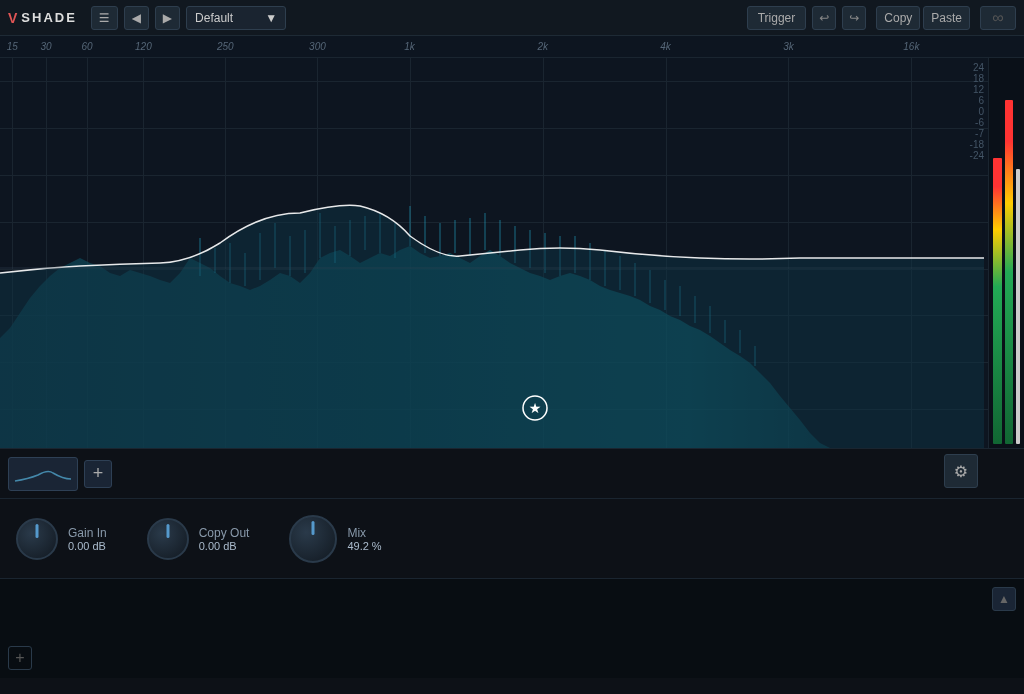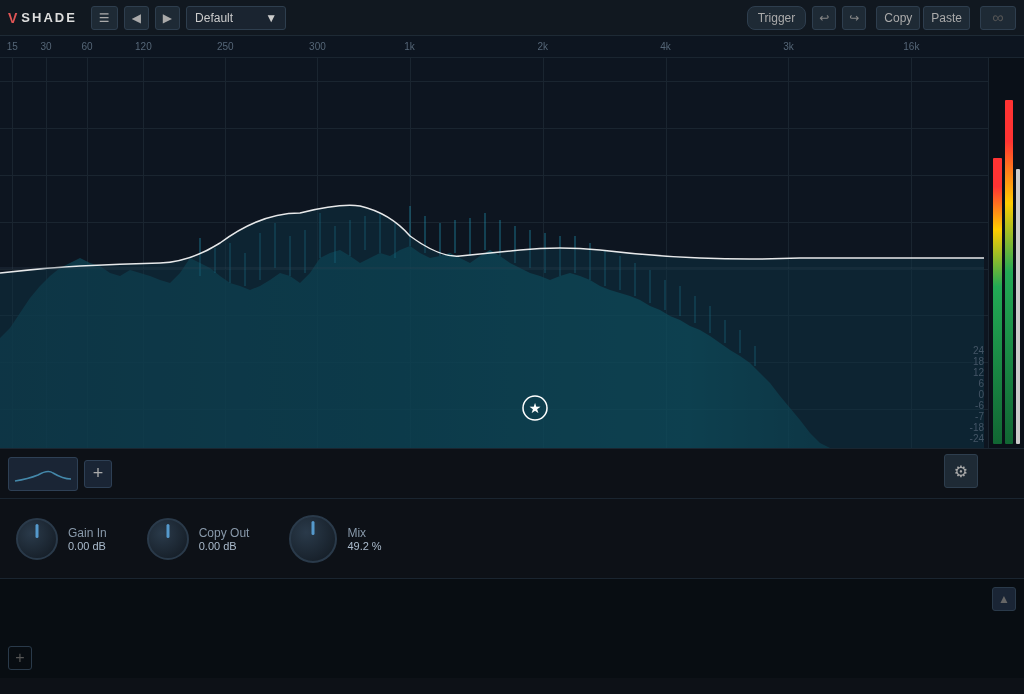--- a/index.html
+++ b/index.html
@@ -64,21 +64,21 @@
       display: flex;
       align-items: center;
       justify-content: space-between;
       cursor: pointer;
     }
     .trigger-btn {
       background: #1e2a35;
       border: 1px solid #2e3e4e;
       color: #aaa;
       padding: 3px 10px;
-      border-radius: 8px;
+      border-radius: 3px;
       font-size: 12px;
       cursor: pointer;
       height: 24px;
       display: flex;
       align-items: center;
     }
     .icon-btn {
       background: #1e2a35;
       border: 1px solid #2e3e4e;
       color: #888;
@@ -119,40 +119,41 @@
       align-items: center;
       padding: 0 0 0 10px;
       position: relative;
       border-bottom: 1px solid #1a2530;
     }
     .freq-label {
       position: absolute;
       font-size: 10px;
       color: #556677;
       transform: translateX(-50%);
+      font-style: italic;
     }
 
     
     .eq-area {
       position: relative;
       width: 100%;
       height: 390px;
       background: #0d1520;
       overflow: hidden;
     }
 
     
     .db-labels {
       position: absolute;
       right: 40px;
       top: 0;
       height: 100%;
       display: flex;
       flex-direction: column;
-      justify-content: flex-end;
+      justify-content: flex-start;
       padding: 4px 0;
     }
     .db-label {
       font-size: 10px;
       color: #445566;
       text-align: right;
     }
 
     
     .vu-meter {

